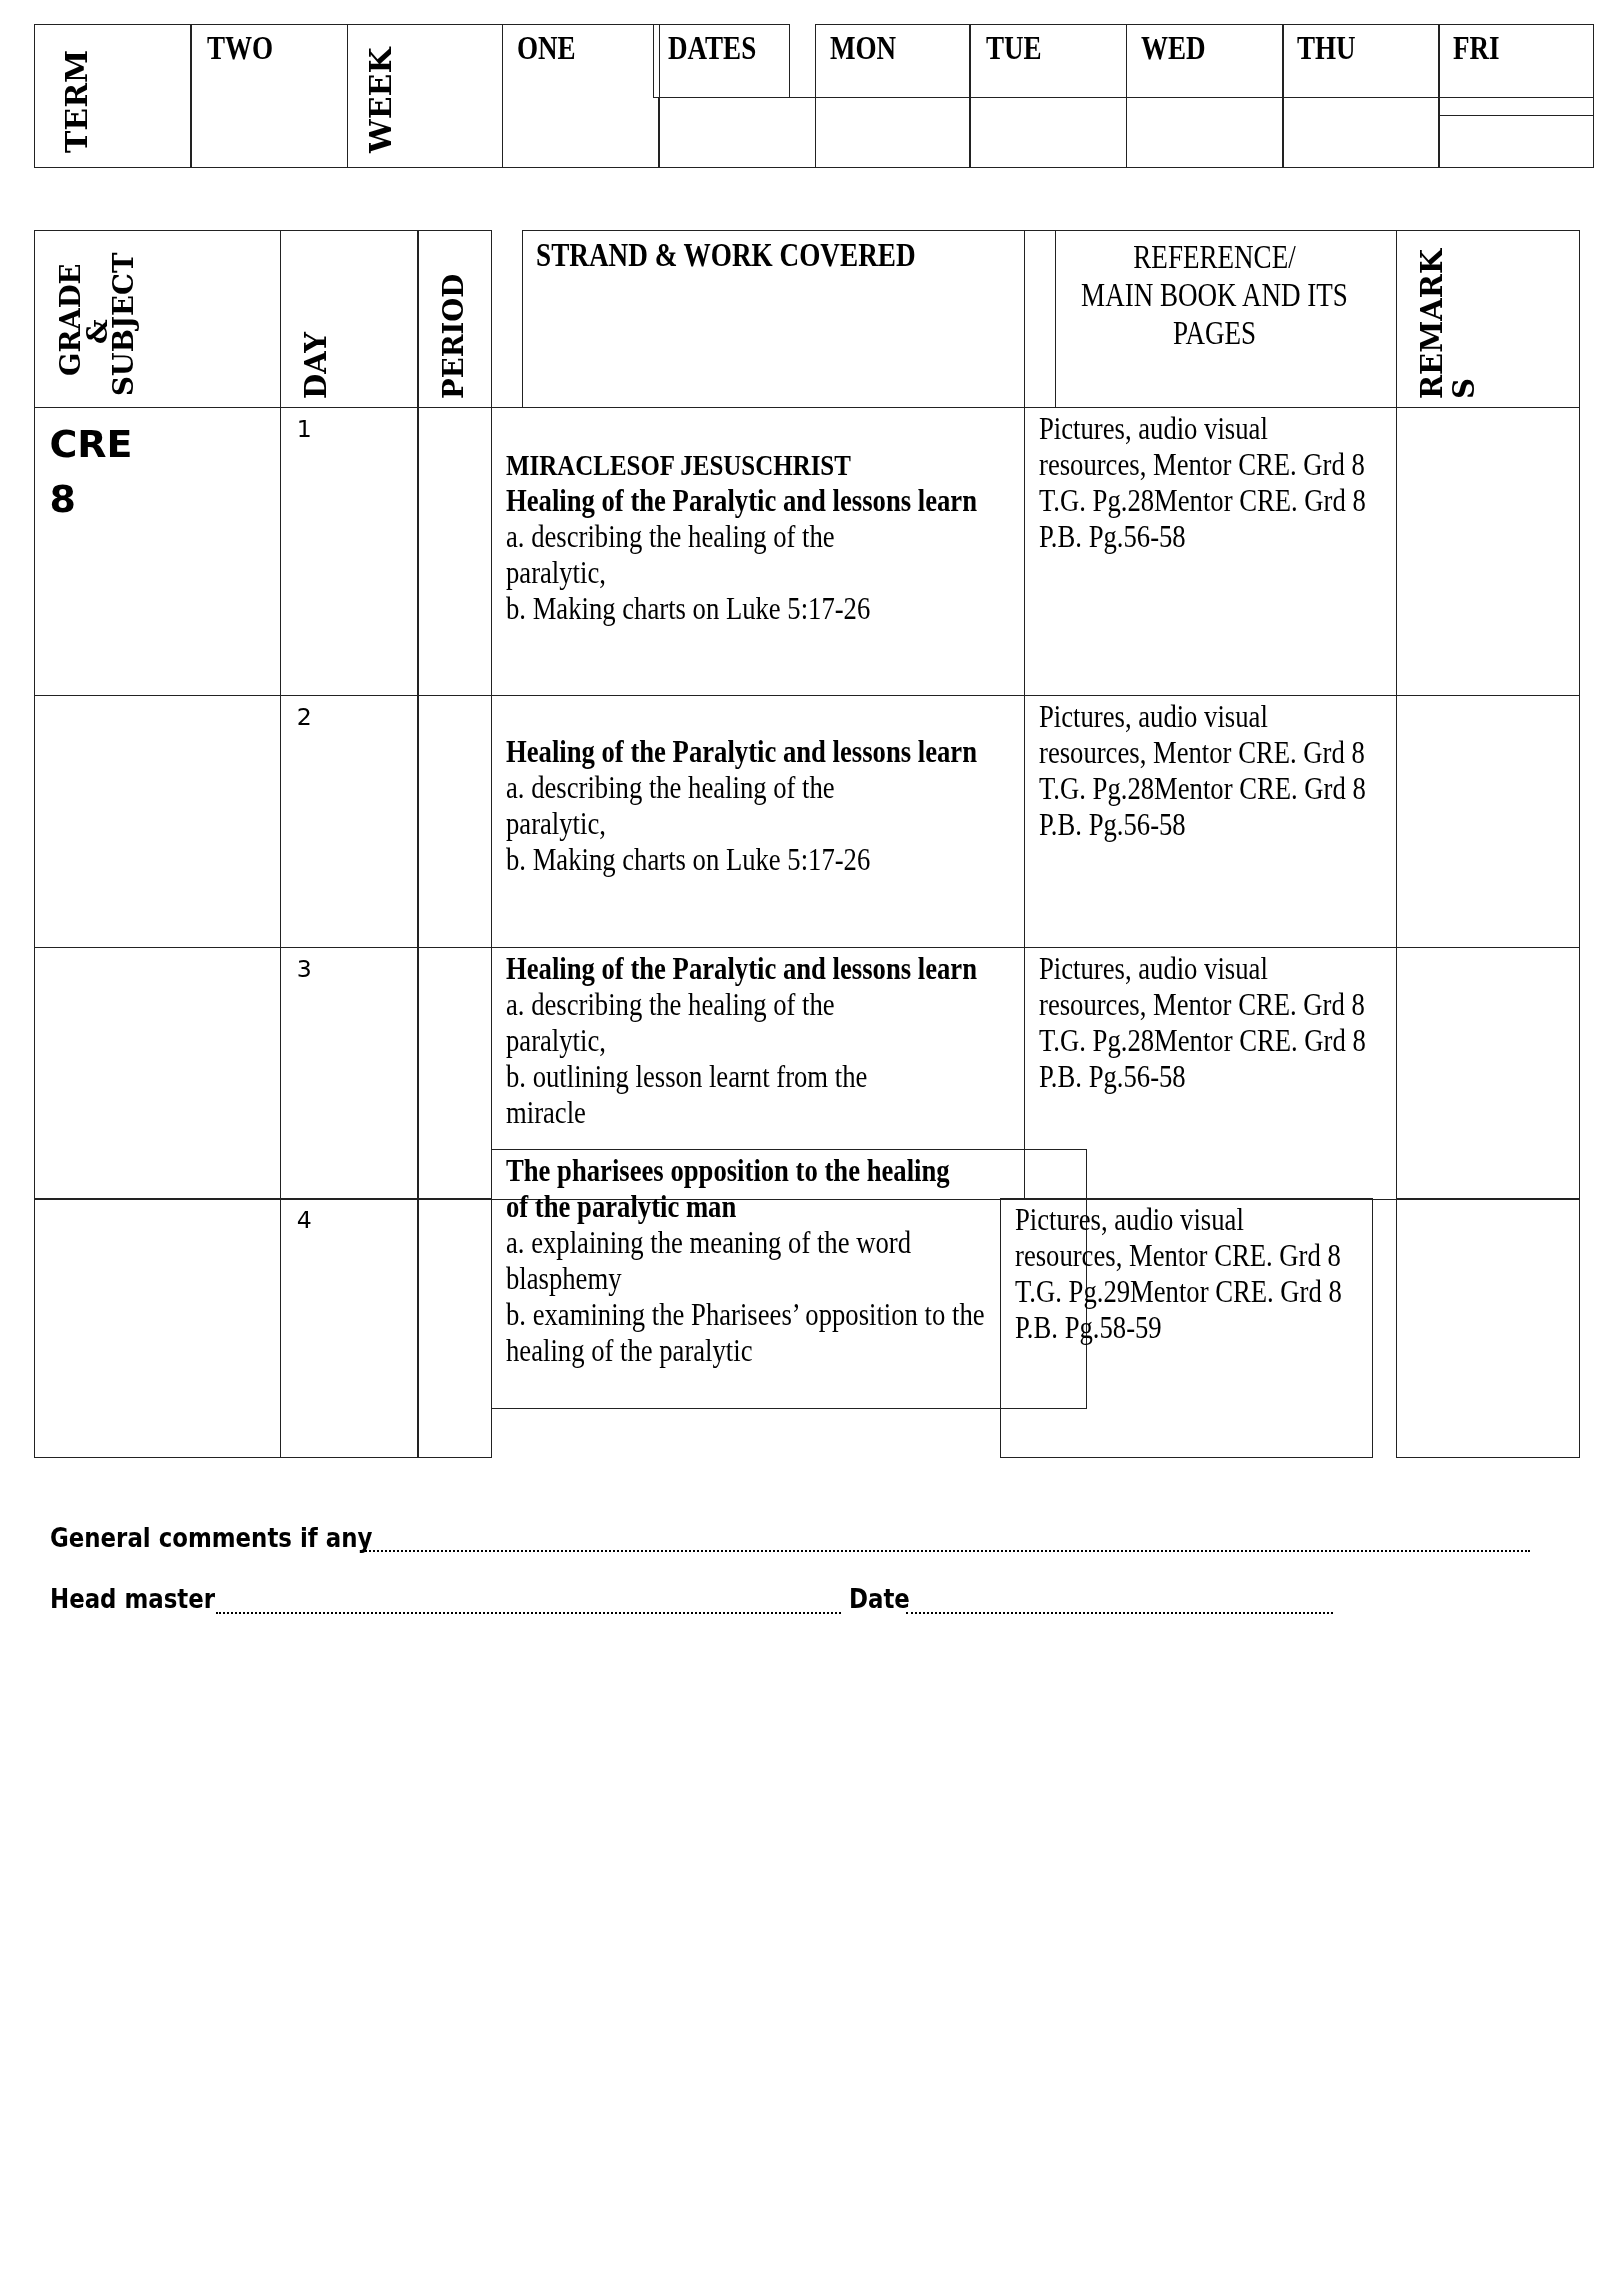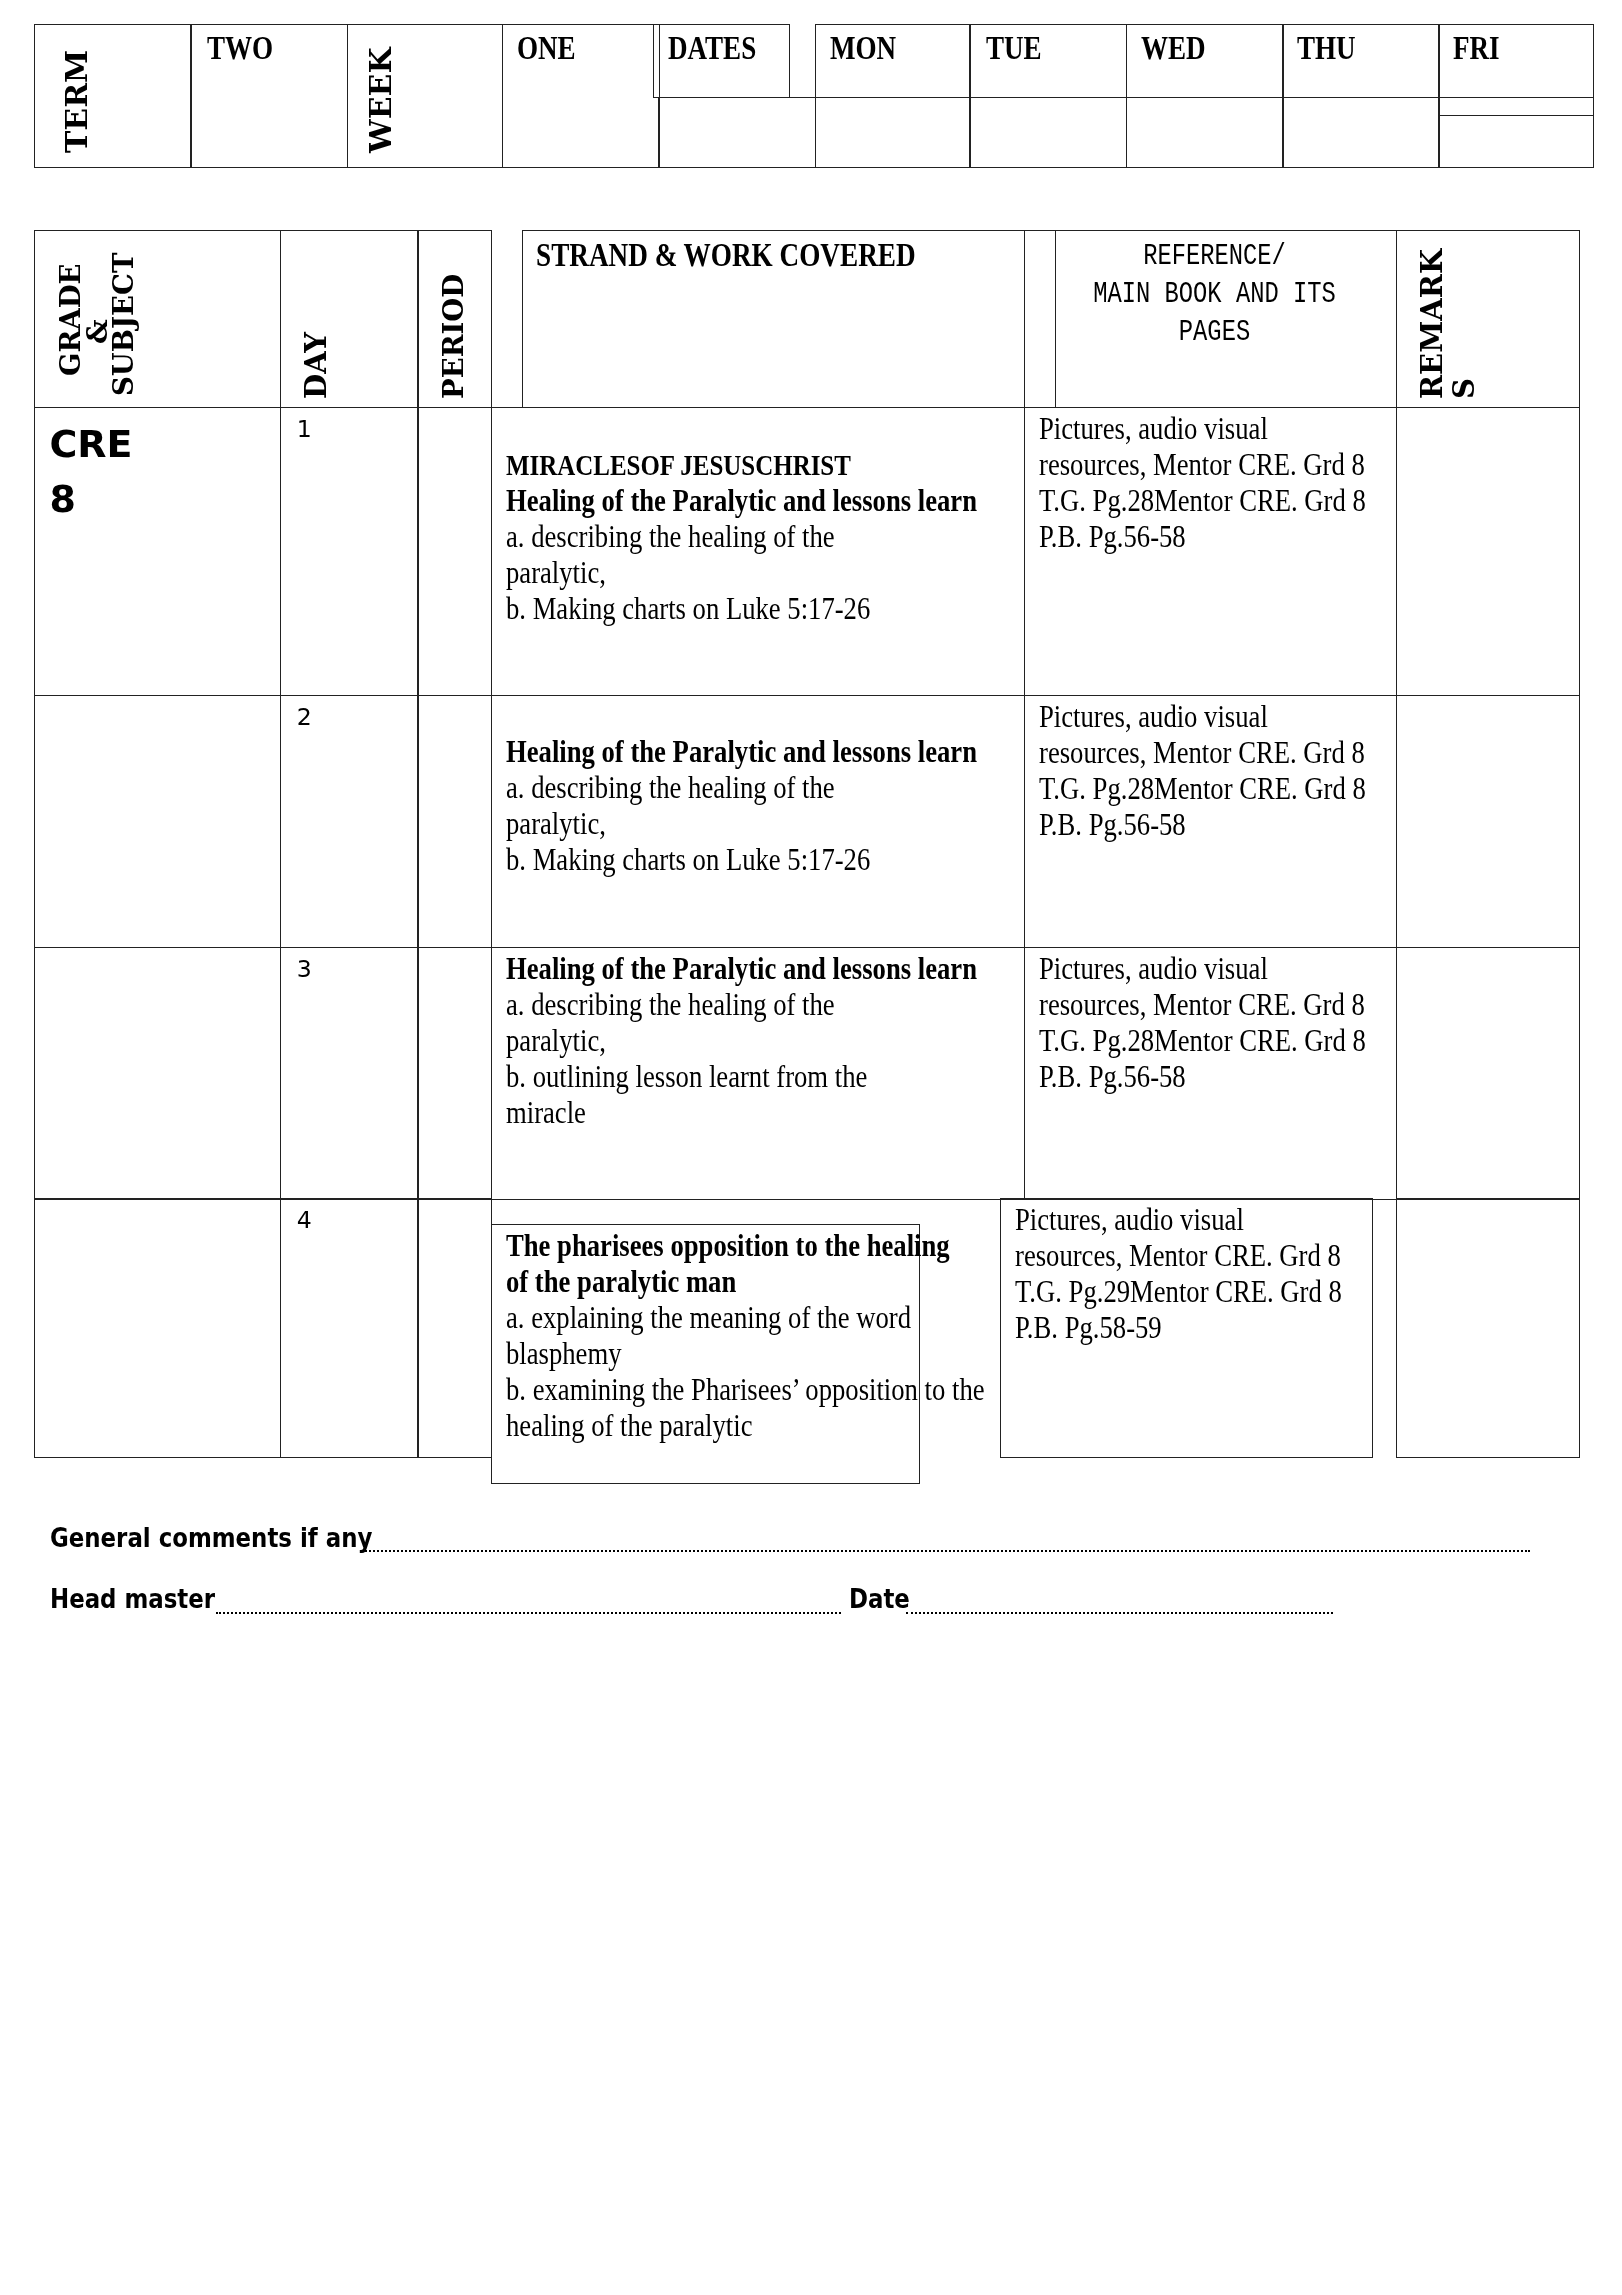--- a/index.html
+++ b/index.html
@@ -93,21 +93,21 @@
   <div class="cell" style="left:280px;top:230px;width:139px;height:178px;">
     <span class="vert" style="left:19.6px;top:168px;font-size:29px;">DAY</span>
   </div>
   <div class="cell" style="left:417px;top:230px;width:75px;height:178px;">
     <span class="vert" style="left:19.6px;top:168px;font-size:27.5px;">PERIOD</span>
   </div>
   <div class="cell" style="left:491px;top:230px;width:534px;height:178px;margin-left:31px;">
     <span class="hdr-serif abs" style="left:13px;top:6.5px;font-size:34px;transform:scaleX(0.8);">STRAND &amp; WORK COVERED</span>
   </div>
   <div class="cell" style="left:1024px;top:230px;width:373px;height:178px;text-align:center;">
-    <div style="position:absolute;left:8px;right:0;top:6.5px;font-family:Liberation Mono, monospace;font-size:29px;line-height:38px;">
+    <div style="position:absolute;left:8px;right:0;top:6.5px;font-family:Liberation Serif, serif;font-size:33px;line-height:38px;">
       <div style="transform:scaleX(0.82);">REFERENCE/</div>
       <div style="transform:scaleX(0.82);">MAIN BOOK AND ITS</div>
       <div style="transform:scaleX(0.82);">PAGES</div>
     </div>
   </div>
   <div class="cell" style="left:1396px;top:230px;width:184px;height:178px;">
     <span class="vert" style="left:19.6px;top:168px;font-size:29px;">REMARK</span>
     <span class="vert" style="left:52px;top:168px;font-size:29px;">S</span>
   </div>
 
@@ -166,21 +166,21 @@
   <div class="cell" style="left:1024px;top:947px;width:373px;height:253px;">
     <div class="ref-text abs" style="left:14.4px;top:2.6px;width:393px;">Pictures, audio visual resources, Mentor CRE. Grd 8 T.G. Pg.28Mentor CRE. Grd 8 P.B. Pg.56-58</div>
   </div>
   <div class="cell" style="left:1396px;top:947px;width:184px;height:253px;"></div>
 
   <div class="cell" style="left:34px;top:1198px;width:247px;height:260px;"></div>
   <div class="cell" style="left:280px;top:1198px;width:139px;height:260px;">
     <span class="daynum abs" style="left:15.7px;top:6.5px;">4</span>
   </div>
   <div class="cell" style="left:417px;top:1198px;width:75px;height:260px;"></div>
-  <div class="cell" style="left:491px;top:1224px;width:429px;height:260px;">
+  <div class="cell" style="left:491px;top:1149px;width:596px;height:260px;">
     <div class="body-text abs" style="left:14.4px;top:2.6px;width:589px;">
       <span class="b" style="width:523px;">The pharisees opposition to the healing of the paralytic man</span>
       <span class="n" style="width:576px;">a. explaining the meaning of the word blasphemy</span>
       <span class="n" style="width:582px;">b. examining the Pharisees’ opposition to the healing of the paralytic</span>
     </div>
   </div>
   <div class="cell" style="left:1000px;top:1198px;width:373px;height:260px;">
     <div class="ref-text abs" style="left:14.4px;top:2.6px;width:393px;">Pictures, audio visual resources, Mentor CRE. Grd 8 T.G. Pg.29Mentor CRE. Grd 8 P.B. Pg.58-59</div>
   </div>
   <div class="cell" style="left:1396px;top:1198px;width:184px;height:260px;"></div>

